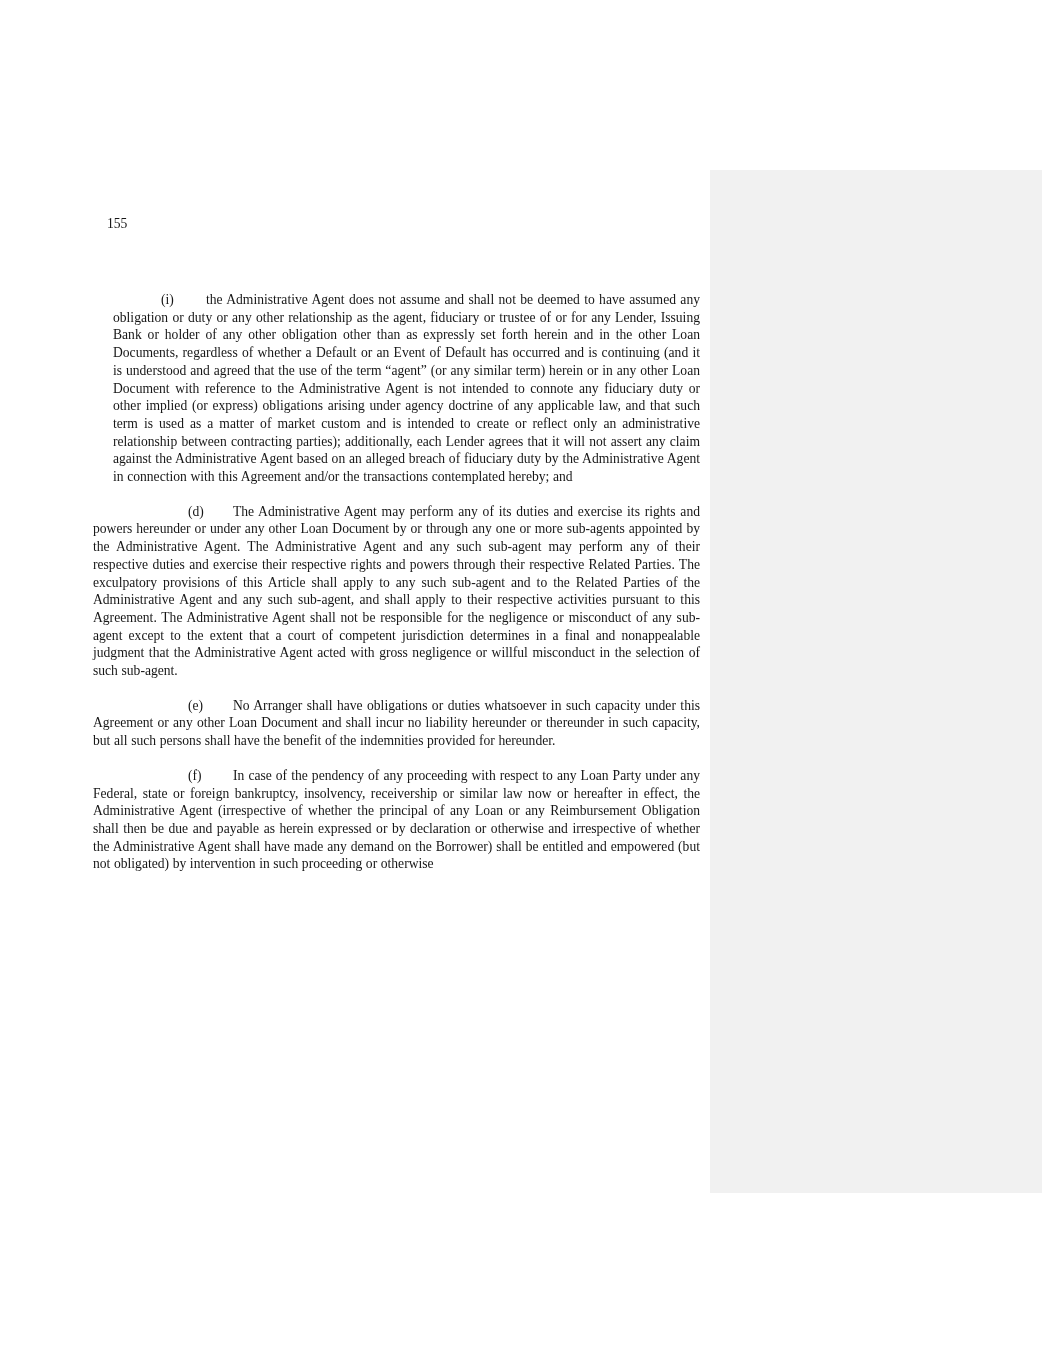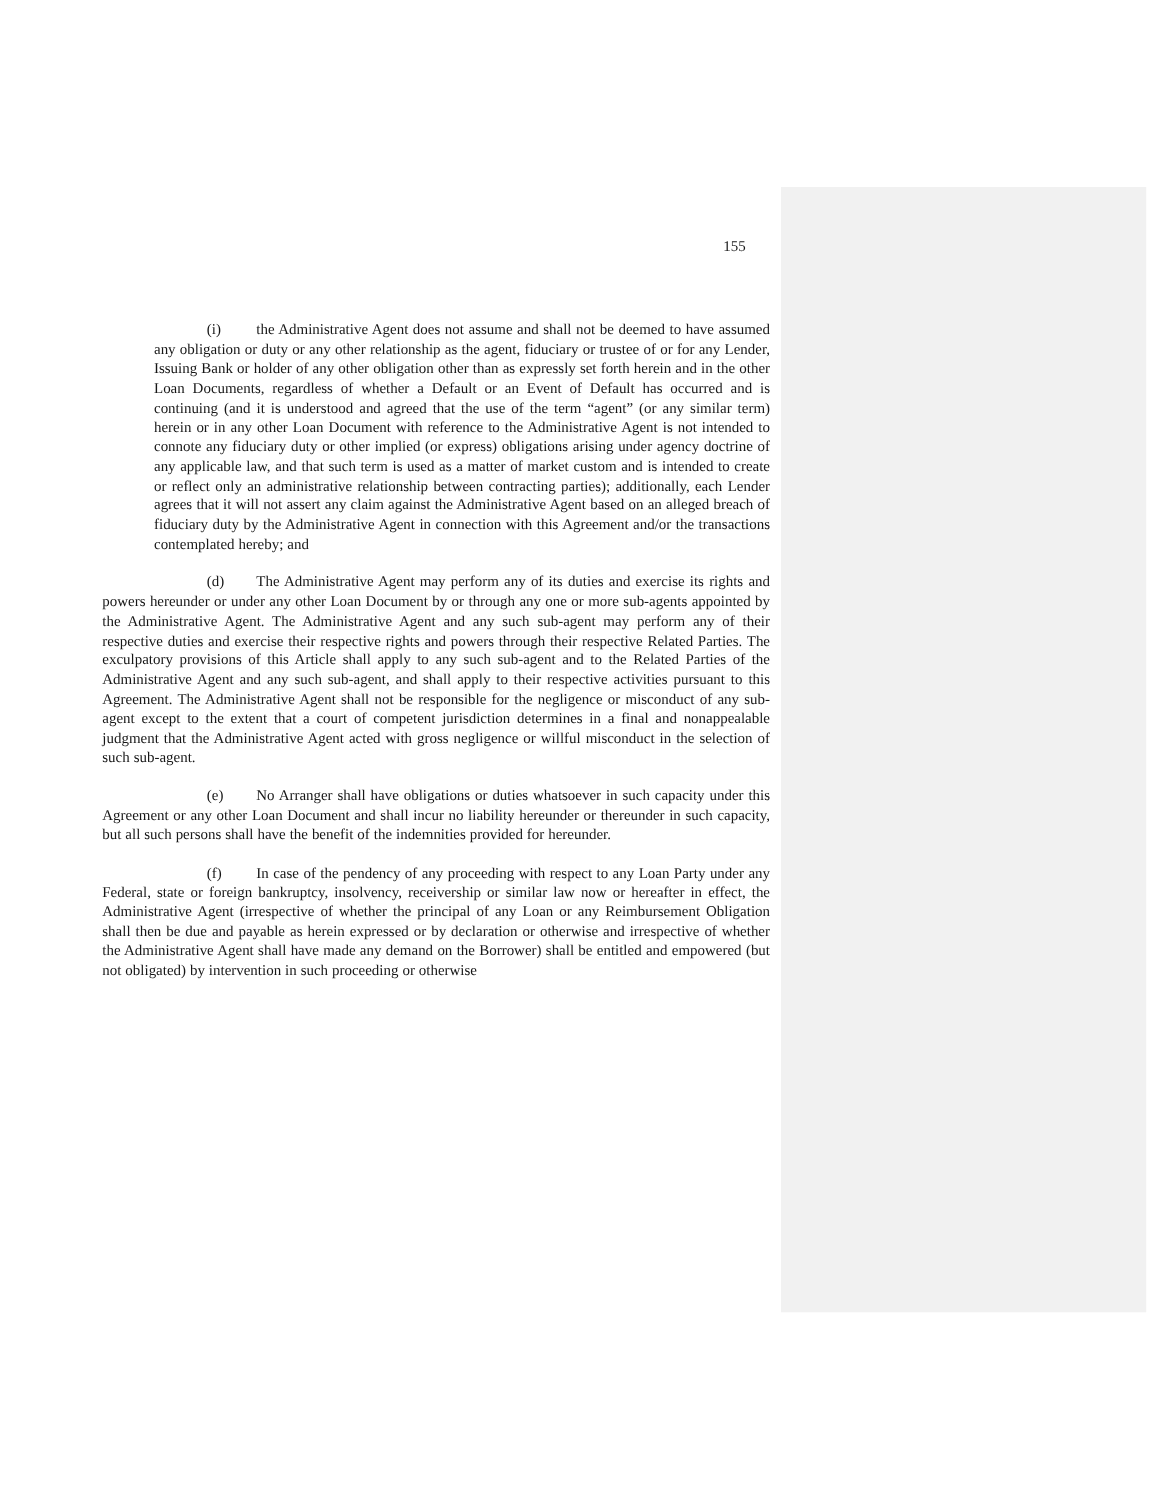--- a/index.html
+++ b/index.html
@@ -19,43 +19,42 @@
   .gray-panel {
     position: absolute;
     left: 710px;
     top: 170px;
     width: 332px;
     height: 1023px;
     background: #f1f1f1;
   }
   .page-number {
     position: absolute;
-    left: 92px;
+    left: 107px;
     top: 215px;
     width: 586px;
-    text-align: right;
     font-size: 13.6px;
     line-height: 17px;
   }
   .content {
     position: absolute;
     left: 93px;
     top: 291px;
     width: 607px;
   }
   .para {
     margin: 0 0 17px 0;
     font-size: 13.6px;
     line-height: 17.7px;
     text-align: justify;
     hyphens: none;
     word-spacing: 0.2px;
   }
   .para.indent-block {
-    margin-left: 47px;
+    margin-left: 20px;
     text-indent: 48px;
   }
   .para.flush-block {
     text-indent: 95px;
   }
   .plabel {
     display: inline-block;
     width: 45px;
     text-indent: 0;
   }

